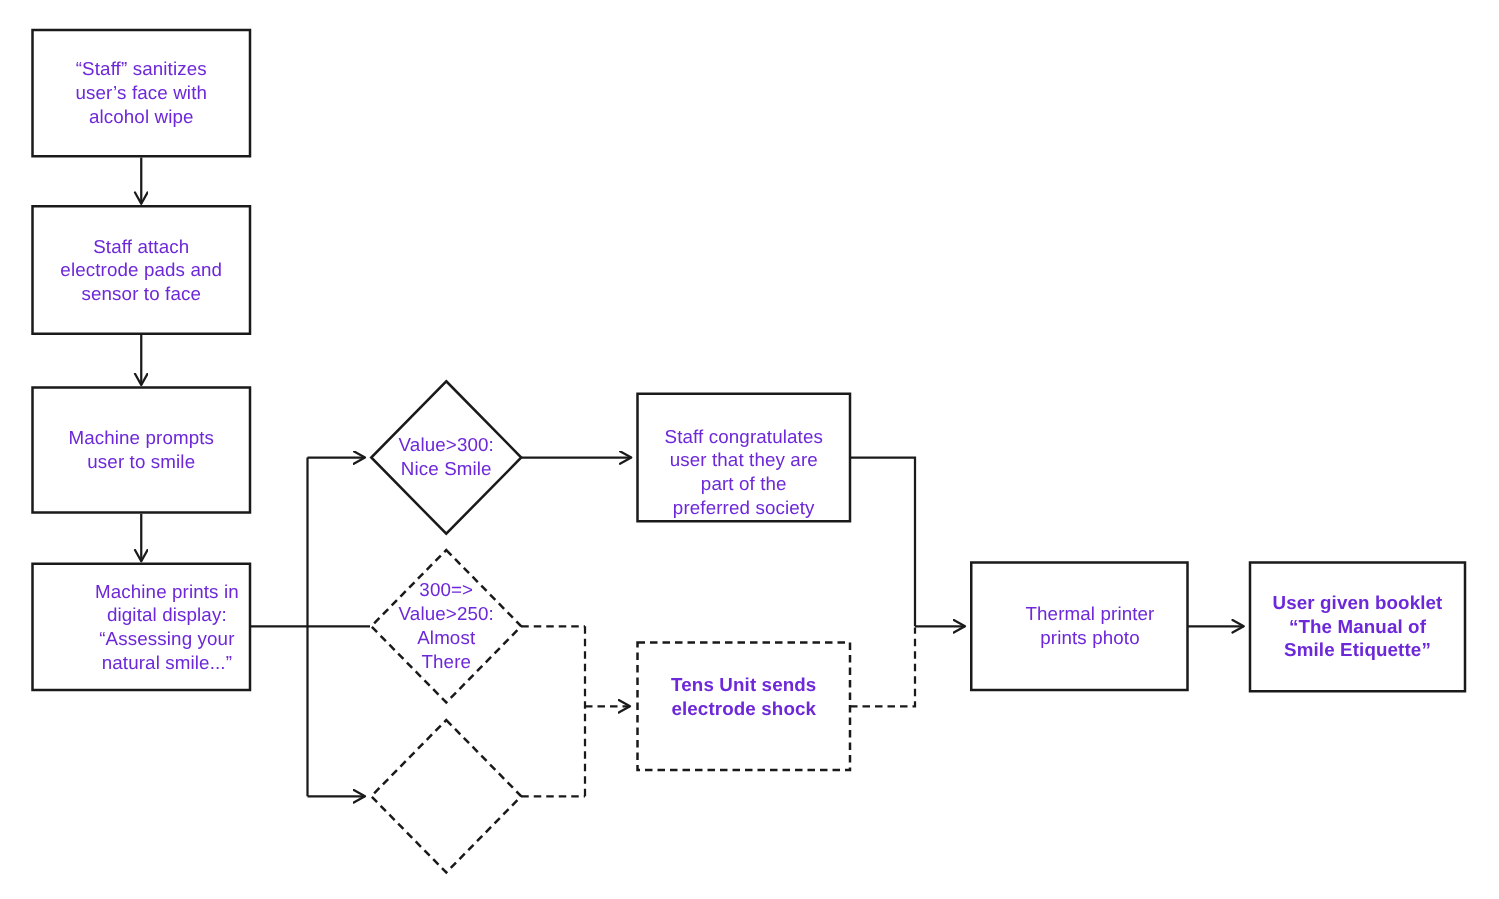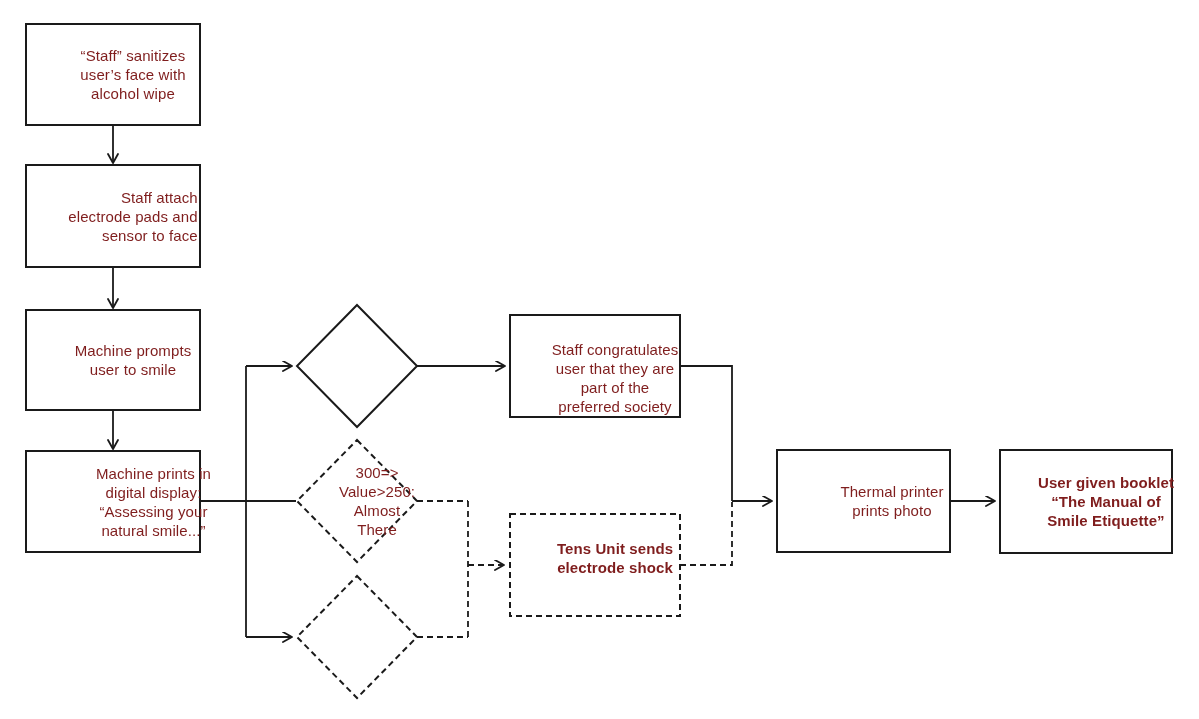--- a/index.html
+++ b/index.html
@@ -26,22 +26,21 @@
   .label {
     position: absolute;
     display: flex;
     align-items: center;
     justify-content: center;
     text-align: center;
     white-space: pre-line;
     font-size: 15px;
     line-height: 19px;
     letter-spacing: 0.1px;
-    color: #7f1d1d;
-    padding-left: 20px;
+    color: #6d28d9;
   }
 </style>
 </head>
 <body>
 
 <div class="stage">
 
   <svg class="layer" viewBox="0 0 1199 719">
     <defs>
       <marker id="arrow" markerUnits="userSpaceOnUse" markerWidth="14" markerHeight="14" refX="10" refY="5.5" orient="auto">
@@ -85,29 +84,31 @@
 
       <polygon points="357,305 417,366 357,427 297,366"></polygon>
       <polygon points="357,440 417,501 357,562 297,501" stroke-dasharray="6 4"></polygon>
       <polygon points="357,576 417,637 357,698 297,637" stroke-dasharray="6 4"></polygon>
     </g>
   </svg>
 
   <div class="label" style="left:26px;   top:24px;  width:174px; height:101px;">“Staff” sanitizes
 user’s face with
 alcohol wipe</div>
-  <div class="label" style="left:26px;   top:165px; width:174px; height:102px;text-align:right;">Staff attach
+  <div class="label" style="left:26px;   top:165px; width:174px; height:102px;">Staff attach
 electrode pads and
 sensor to face</div>
   <div class="label" style="left:26px;   top:310px; width:174px; height:100px;">Machine prompts
 user to smile</div>
   <div class="label" style="left:38px;   top:451px; width:191px; height:101px;">Machine prints in
 digital display:
 “Assessing your
 natural smile...”</div>
+  <div class="label" style="left:297px;  top:305px; width:120px; height:122px;">Value&gt;300:
+Nice Smile</div>
   <div class="label" style="left:297px;  top:440px; width:120px; height:122px;">300=&gt;
 Value&gt;250:
 Almost
 There</div>
   <div class="label" style="left:510px;  top:315px; width:170px; height:125px;">Staff congratulates
 user that they are
 part of the
 preferred society</div>
   <div class="label" style="left:510px;  top:507px; width:170px; height:102px;font-weight:bold;">Tens Unit sends
 electrode shock</div>

